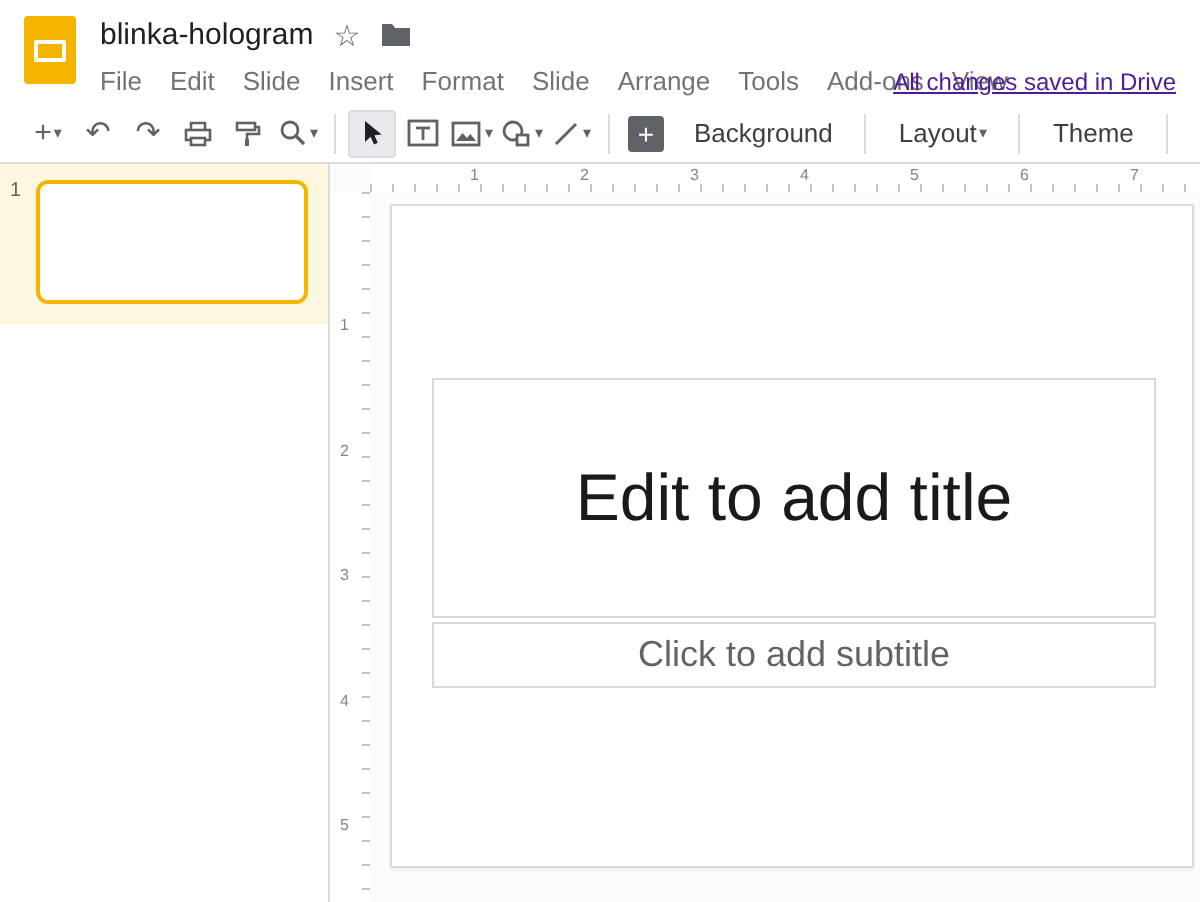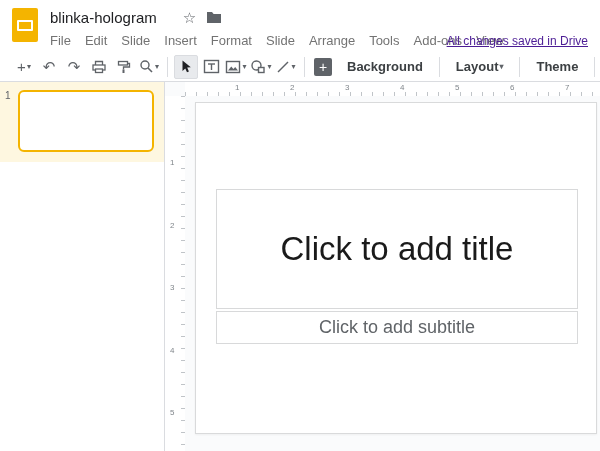--- a/index.html
+++ b/index.html
@@ -8,41 +8,41 @@
   .app { width:600px; height:451px; display:flex; flex-direction:column; position:relative; }
 
   
   .topbar { height:52px; display:flex; padding:8px 12px 0 12px; position:relative; flex:none; }
   .logo { width:26px; height:34px; background:#F4B400; border-radius:2px; margin-right:12px;
           position:relative; flex:none; }
   .logo .inner { position:absolute; left:5px; top:12px; width:16px; height:11px;
                  border:2px solid #fff; border-radius:1px; }
   .title-col { display:flex; flex-direction:column; flex:1; }
   .doc-title-row { display:flex; align-items:center; height:20px; }
-  .doc-title { font-size:15px; color:#202124; margin-right:26px; }
+  .doc-title { font-size:15px; color:#202124; margin-right:10px; }
   .star { font-size:15px; color:#5f6368; margin-right:10px; cursor:pointer; }
   .folder-btn { display:flex; align-items:center; cursor:pointer; }
   .menubar { display:flex; align-items:center; height:24px; margin-left:-7px; margin-top:2px; }
   .menu-item { font-size:13px; color:#737373; padding:3px 7px; border-radius:3px; cursor:pointer; }
   .saved-status { position:absolute; right:12px; top:34px; font-size:12px; color:#4c1d95;
                   text-decoration:underline; cursor:pointer; }
 
   
   .toolbar { height:30px; display:flex; align-items:center; padding-left:12px;
              border-bottom:1px solid #dadce0; flex:none; gap:1px; }
   .tbtn { height:24px; min-width:24px; display:flex; align-items:center; justify-content:center;
           border-radius:2px; cursor:pointer; color:#5f6368; }
   .tbtn.selected { background:#e8eaed; border:1px solid #dadce0; }
   .glyph { font-size:15px; line-height:1; color:#5f6368; }
   .caret { font-size:8px; color:#5f6368; margin-left:1px; }
   .sep { width:1px; height:20px; background:#dadce0; margin:0 5px; flex:none; }
   .dark-plus { width:18px; height:18px; background:#5f6368; border-radius:2px; color:#fff;
                display:flex; align-items:center; justify-content:center; font-size:14px; }
   .txtbtn { font-size:13px; color:#3c4043; padding:4px 10px; border-radius:3px; cursor:pointer;
-            display:flex; align-items:center; white-space:nowrap;font-weight:bold; }
+            display:flex; align-items:center; white-space:nowrap; }
 
   
   .main { flex:1; display:flex; min-height:0; }
   .filmstrip { width:165px; flex:none; border-right:1px solid #dadce0; background:#fff;
                position:relative; }
   .thumb-wrap { background:#fef7e0; padding:8px 4px 10px 18px; position:relative; }
   .slide-num { position:absolute; left:5px; top:8px; font-size:10px; color:#5f6368; }
   .thumb { width:136px; height:62px; background:#fff; border:2px solid #F4B400;
            border-radius:6px; cursor:pointer; }
 
@@ -207,19 +207,19 @@
 
       <div class="v-ruler">
         <span style="top:62px">1</span>
         <span style="top:125px">2</span>
         <span style="top:187px">3</span>
         <span style="top:250px">4</span>
         <span style="top:312px">5</span>
       </div>
 
       <div class="slide">
-        <div class="ph-box title-box">Click to add title</div>
+        <div class="ph-box title-box">Edit to add title</div>
         <div class="ph-box subtitle-box">Click to add subtitle</div>
       </div>
 
     </div>
   </div>
 </div>
 
 </body></html>

